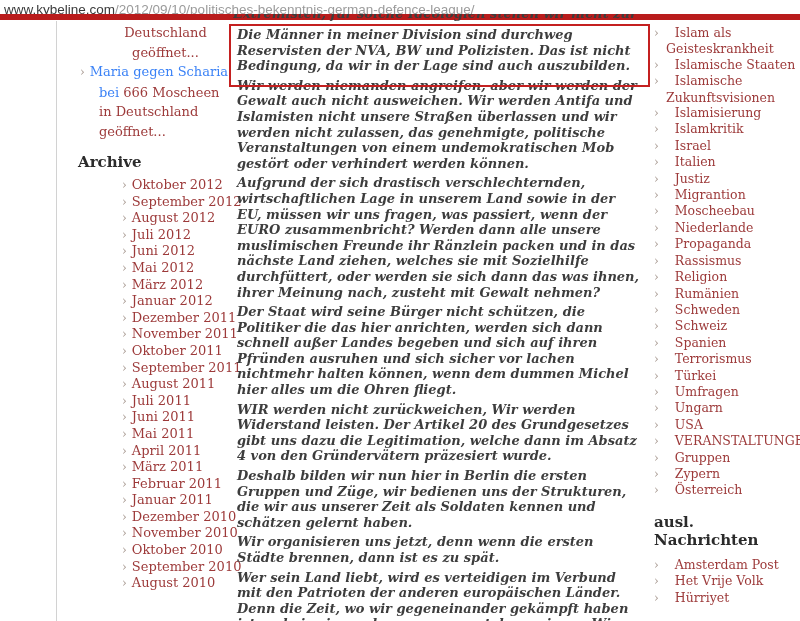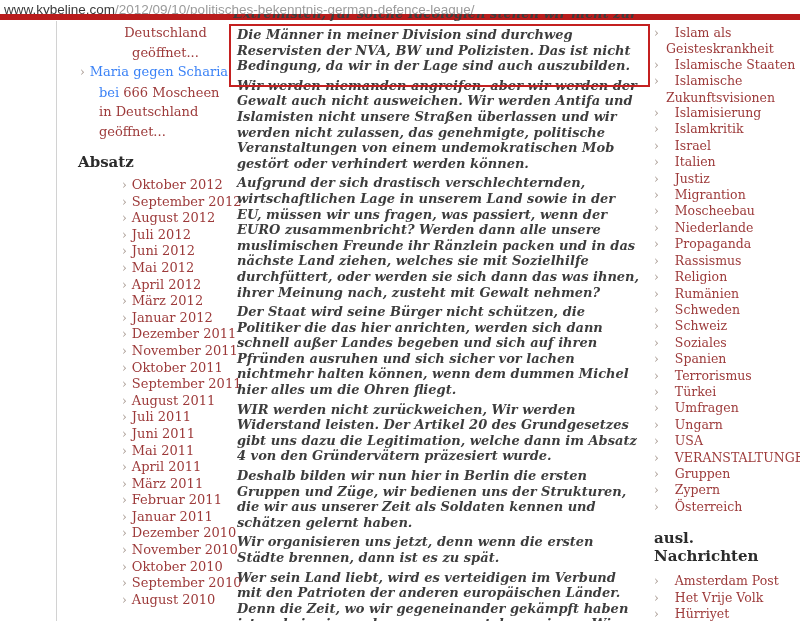--- a/index.html
+++ b/index.html
@@ -72,36 +72,35 @@
   <span class="host">www.kybeline.com</span><span class="path">/2012/09/10/politisches-bekenntnis-german-defence-league/</span>
 </div>
 
 <div class="vline"></div>
 
 <aside class="leftbar">
   <div class="recent">
     <a class="tail">Deutschland geöffnet...</a>
     <div class="recent-item"><span class="bullet">›</span><span class="author">Maria gegen Scharia bei </span><a>666 Moscheen in Deutschland geöffnet...</a></div>
   </div>
-  <h3 class="sideheading">Absatz</h3>
+  <h3 class="sideheading">Archive</h3>
   <ul class="linklist">
 
       <li><span class="bullet">›</span><a>Oktober 2012</a></li>
 
       <li><span class="bullet">›</span><a>September 2012</a></li>
 
       <li><span class="bullet">›</span><a>August 2012</a></li>
 
       <li><span class="bullet">›</span><a>Juli 2012</a></li>
 
       <li><span class="bullet">›</span><a>Juni 2012</a></li>
 
       <li><span class="bullet">›</span><a>Mai 2012</a></li>
 
-      <li><span class="bullet">›</span><a>April 2012</a></li>
 
       <li><span class="bullet">›</span><a>März 2012</a></li>
 
 
       <li><span class="bullet">›</span><a>Januar 2012</a></li>
 
       <li><span class="bullet">›</span><a>Dezember 2011</a></li>
 
       <li><span class="bullet">›</span><a>November 2011</a></li>
 
@@ -197,21 +196,20 @@
       <li><span class="bullet">›</span><a>Rassismus</a></li>
 
       <li><span class="bullet">›</span><a>Religion</a></li>
 
       <li><span class="bullet">›</span><a>Rumänien</a></li>
 
       <li><span class="bullet">›</span><a>Schweden</a></li>
 
       <li><span class="bullet">›</span><a>Schweiz</a></li>
 
-      <li><span class="bullet">›</span><a>Soziales</a></li>
 
       <li><span class="bullet">›</span><a>Spanien</a></li>
 
       <li><span class="bullet">›</span><a>Terrorismus</a></li>
 
       <li><span class="bullet">›</span><a>Türkei</a></li>
 
       <li><span class="bullet">›</span><a>Umfragen</a></li>
 
       <li><span class="bullet">›</span><a>Ungarn</a></li>

